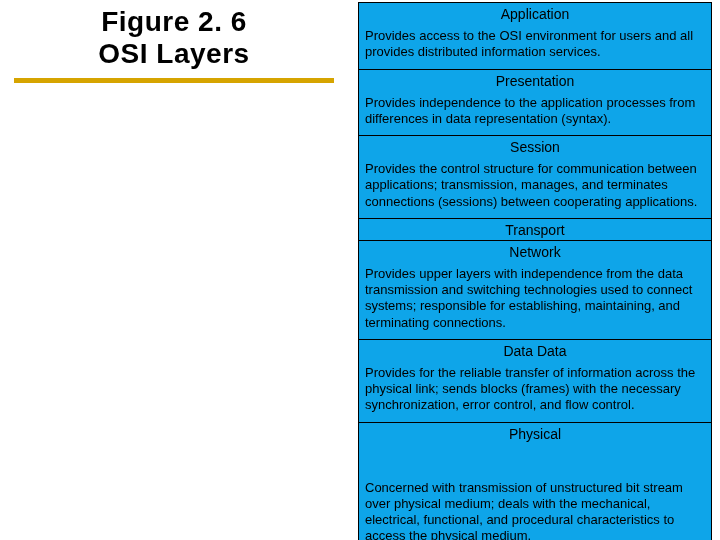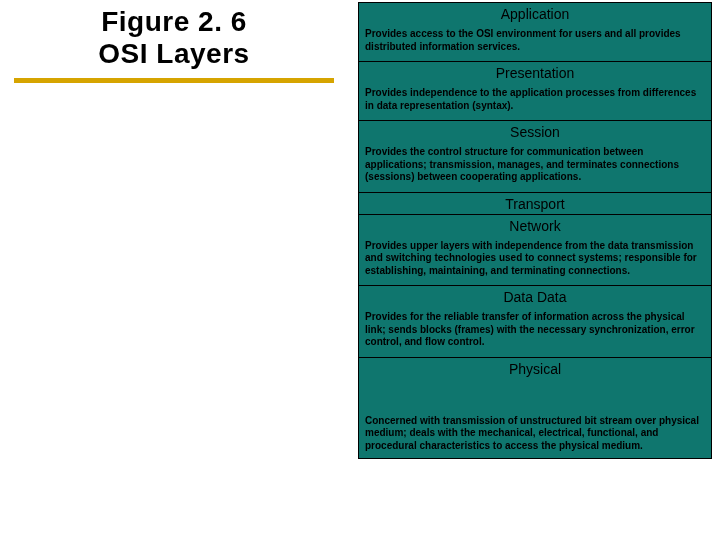--- a/index.html
+++ b/index.html
@@ -37,41 +37,40 @@
     position: absolute;
     top: 0px;
     left: 350px;
     width: 370px;
     height: 540px;
   }
 
   .layer {
     position: relative;
     z-index: 2;
-    background: #0f766e;
+    background: #0ea5e9;
     border: 1px solid #000;
     margin-left: 8px;
     width: 354px;
   }
   .layer + .layer { margin-top: -1px; }
   .layer-title {
     text-align: center;
     font-size: 14px;
     font-weight: 400;
     color: #000;
     padding: 3px 4px 2px 4px;
     font-family: Arial, sans-serif;
   }
   .layer-desc {
-    font-size: 10px;
+    font-size: 13px;
     line-height: 1.25;
     color: #000;
     padding: 4px 6px 8px 6px;
     font-family: Arial, sans-serif;
-    font-weight: bold;
   }
   
   .layer-title { border-bottom: none; }
 
   
   .stack {
     position: absolute;
     top: 2px;
     left: 0;
     width: 370px;

